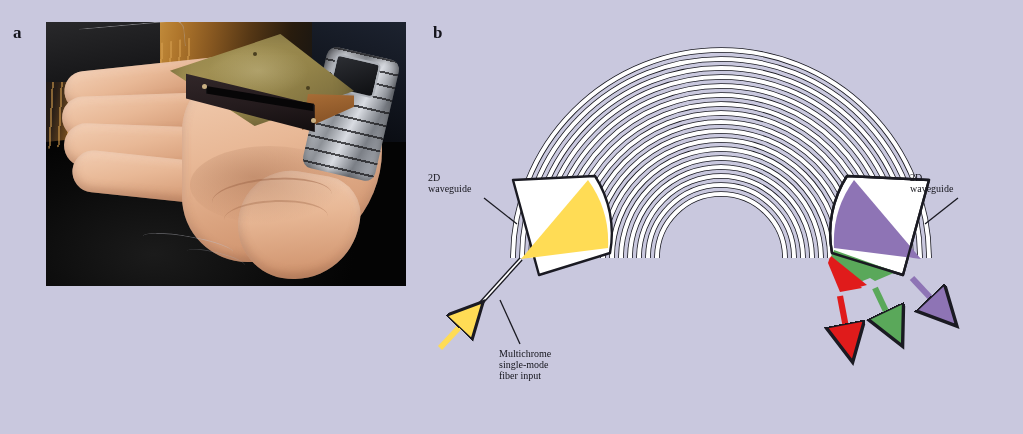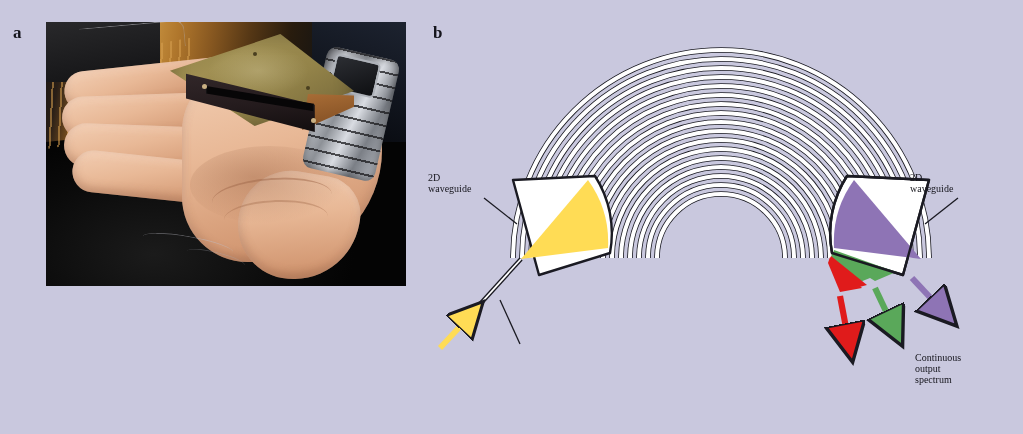--- a/index.html
+++ b/index.html
@@ -415,18 +415,18 @@
         <path d="M 64,198 L 97,224"></path>
         <path d="M 538,198 L 505,224"></path>
         <path d="M 100,344 L 80,300"></path>
       </g>
     </svg>
 
     <div class="sch-text" id="txt-wg-left">2D
 waveguide</div>
     <div class="sch-text" id="txt-wg-right">2D
 waveguide</div>
-    <div class="sch-text" id="txt-output">Continuous
-output
-spectrum</div>
+    <div class="sch-text" id="txt-fiber">Multichrome
+single-mode
+fiber input</div>
   </div>
 
 </div>
 
 </body></html>

